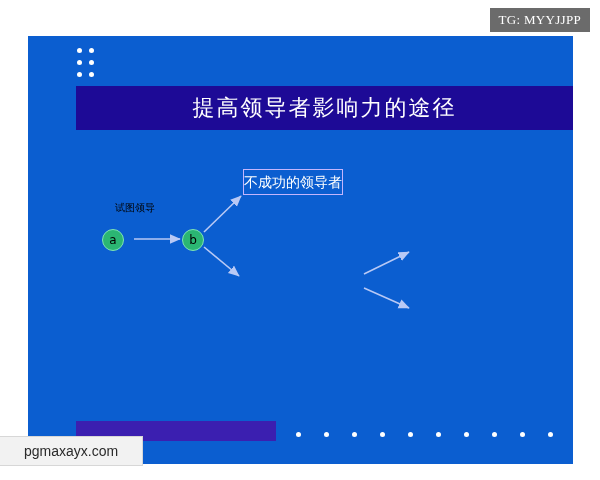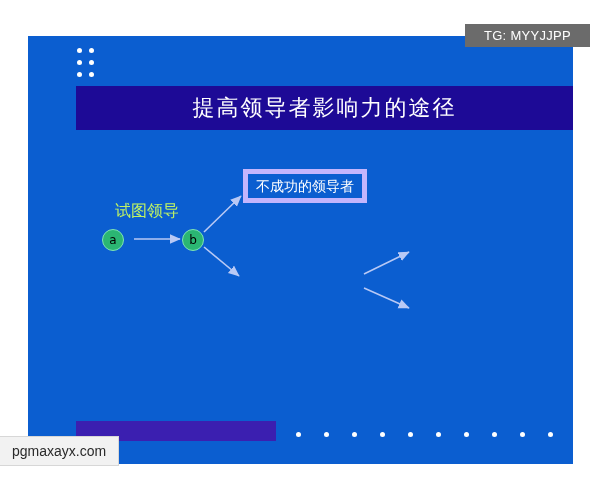--- a/index.html
+++ b/index.html
@@ -11,42 +11,42 @@
     height: 480px;
     background: #ffffff;
     font-family: "Liberation Sans", sans-serif;
     position: relative;
     overflow: hidden;
   }
 
   
   #tg-badge {
     position: absolute;
-    top: 24px;
+    top: 8px;
     right: 10px;
     background: #6b6b6b;
     color: #ffffff;
     font-size: 13px;
-    font-family: Liberation Sans, sans-serif;
-    padding: 4px 19px;
+    font-family: Liberation Serif, serif;
+    padding: 4px 9px;
     letter-spacing: 0.3px;
     z-index: 50;
     white-space: nowrap;
   }
 
   
   #site-badge {
     position: absolute;
     left: 0px;
     bottom: 14px;
     background: #f2f2f2;
     color: #2a2a2a;
     font-size: 14px;
     font-family: "Liberation Sans", sans-serif;
-    padding: 6px 12px;
+    padding: 6px 24px;
     border: 1px solid #d7d7d7;
     border-left: none;
     z-index: 50;
     white-space: nowrap;
   }
 
   
   #slide {
     position: absolute;
     left: 28px;
@@ -120,34 +120,34 @@
     border: 1px solid #7fe3b4;
     color: #000000;
     font-size: 12px;
     font-family: "DejaVu Sans", sans-serif;
     text-align: center;
     line-height: 20px;
   }
 
   .cjk-label {
     position: absolute;
-    color: #bef264;
-    font-size: 16px;
+    color: #000000;
+    font-size: 10px;
     font-family: "DejaVu Sans", sans-serif;
     white-space: nowrap;
   }
 
   .box {
     position: absolute;
-    border: 5px solid #c4b5fd;
+    border: 1px solid #c4b5fd;
     color: #ffffff;
     font-size: 14px;
     font-family: "DejaVu Sans", sans-serif;
     background: transparent;
-    padding: 4px 8px;
+    padding: 4px 0;
     white-space: nowrap;
     line-height: 16px;
   }
 
   #svg-arrows {
     position: absolute;
     left: 0;
     top: 0;
     width: 545px;
     height: 405px;

